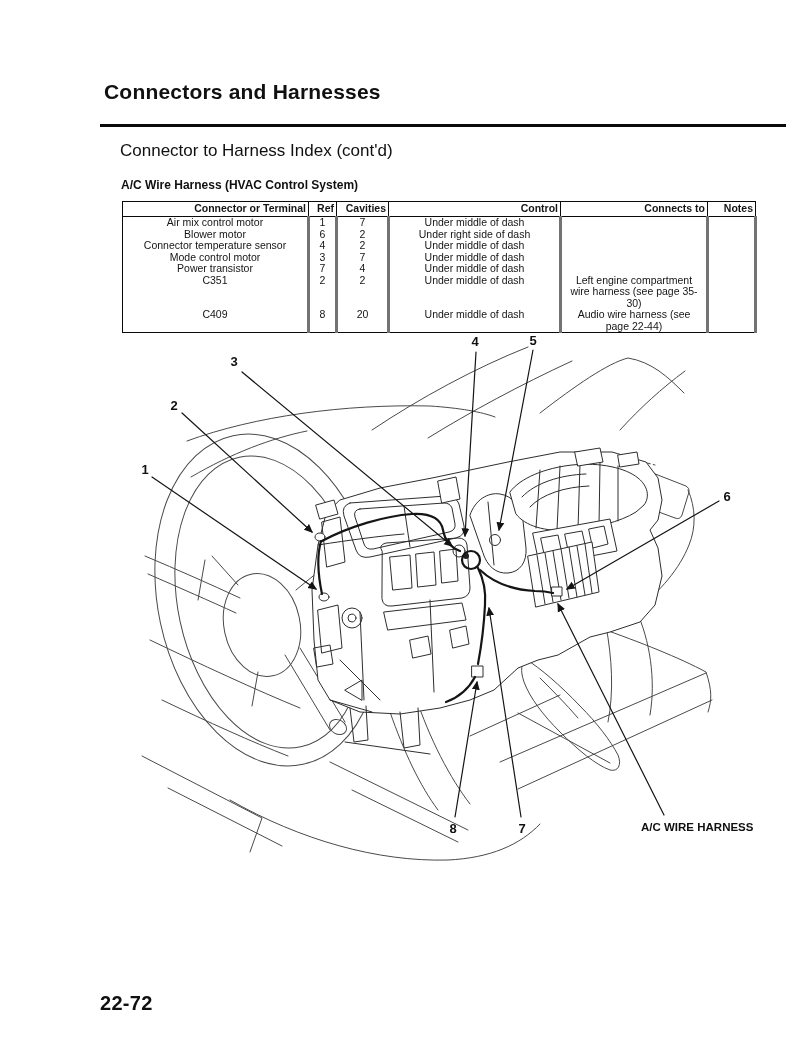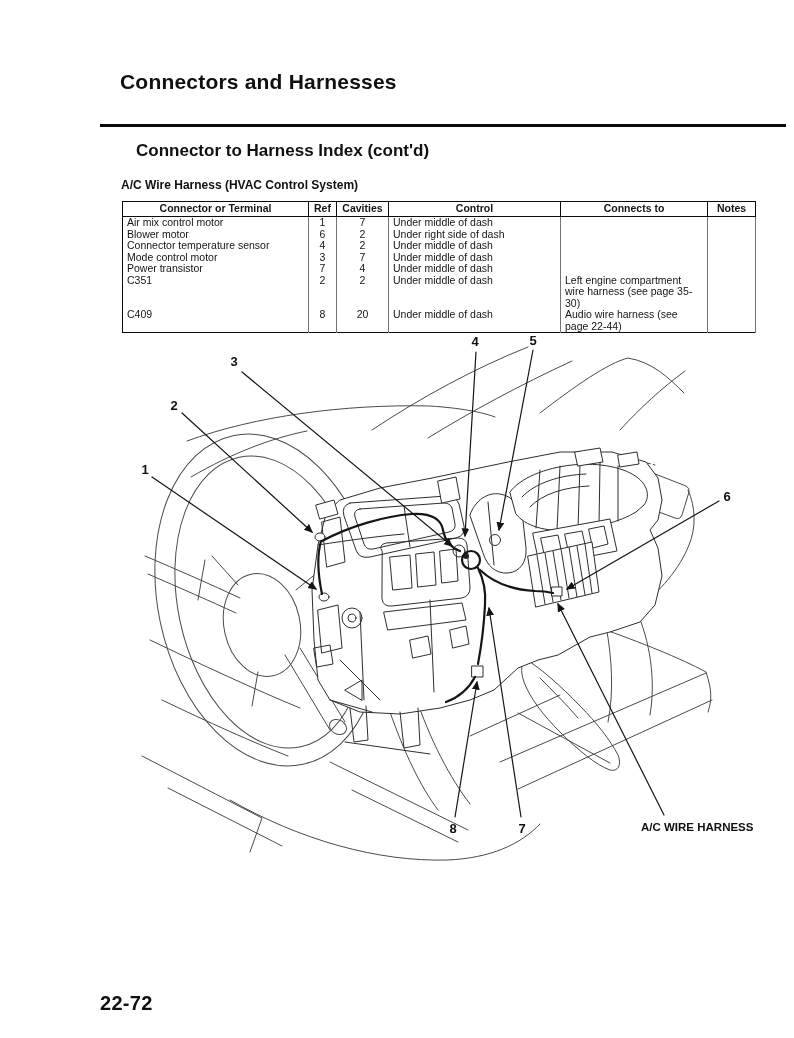--- a/index.html
+++ b/index.html
@@ -2,48 +2,47 @@
 <html><head>
 <meta charset="utf-8">
 <style>
   html,body{margin:0;padding:0;background:#ffffff;}
   .page{
     position:relative;width:794px;height:1038px;background:#fff;
     font-family:"Liberation Sans","DejaVu Sans",sans-serif;color:#101010;
     overflow:hidden;
   }
   .title{
-    position:absolute;left:104px;top:70px;font-size:21px;font-weight:700;
+    position:absolute;left:104px;top:80px;font-size:21px;font-weight:700;
     letter-spacing:.2px;
-    margin-left:16px;
   }
   .rule{
     position:absolute;left:100px;top:124px;width:686px;height:3px;background:#0a0a0a;
   }
   .subtitle{
-    position:absolute;left:136px;top:141px;font-size:17px;font-weight:700;
+    position:absolute;left:120px;top:141px;font-size:17px;font-weight:400;
   }
   .section-label{
     position:absolute;left:121px;top:178px;font-size:12px;font-weight:700;
   }
   table.harness{
     position:absolute;left:122px;top:201px;width:633px;
     border-collapse:collapse;table-layout:fixed;
     font-size:10.5px;line-height:11.5px;color:#141414;
     border:1.4px solid #0a0a0a;
   }
   table.harness th{
     border-left:1px solid #0a0a0a;border-right:1px solid #0a0a0a;
     border-bottom:1.2px solid #0a0a0a;
-    font-size:10.5px;font-weight:700;text-align:center;
+    font-size:10.5px;font-weight:700;text-align:right;
     padding:1px 2px;height:12px;
   }
   table.harness td{
-    border-left:1px solid #0a0a0a;border-right:1px solid #737373;
-    vertical-align:top;padding:0 4px;
+    border-left:1px solid #0a0a0a;border-right:3px solid #737373;
+    vertical-align:top;padding:0 4px;text-align:center;
   }
   td.c-center{text-align:center;}
   .pageno{
     position:absolute;left:100px;top:992px;font-size:20px;font-weight:700;
     letter-spacing:.3px;
   }
   svg.diagram{position:absolute;left:0;top:0;pointer-events:none;}
   .callout-num{font:700 13px "Liberation Sans",sans-serif;fill:#101010;}
   .harness-label{font:700 11.5px "Liberation Sans",sans-serif;fill:#101010;}
 </style>

